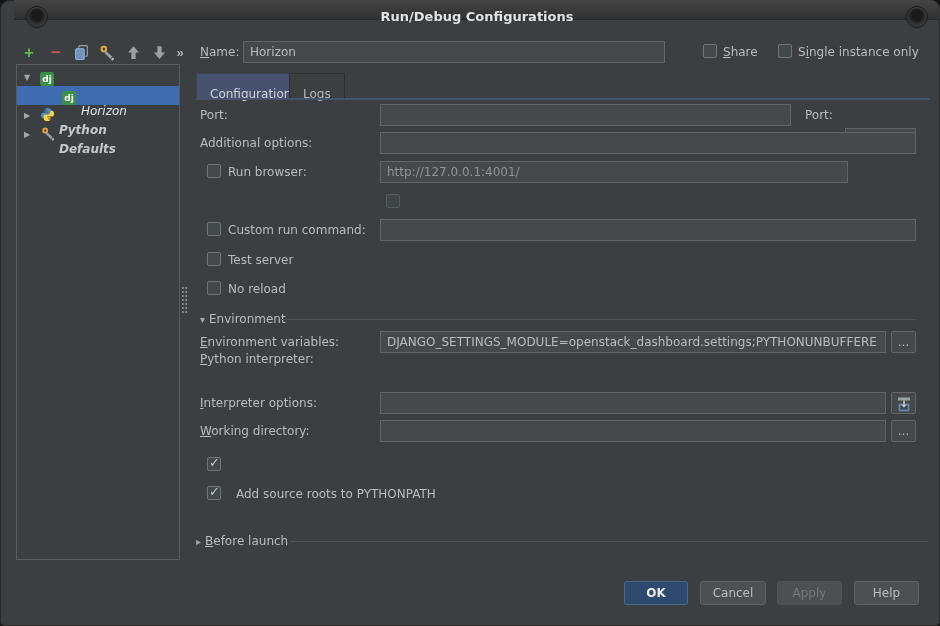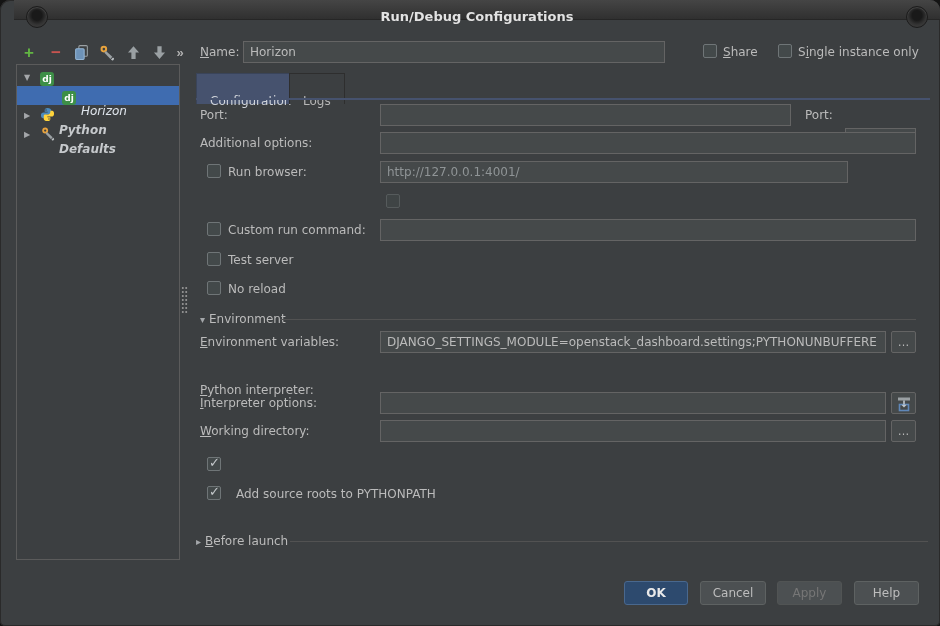--- a/index.html
+++ b/index.html
@@ -36,21 +36,21 @@
   .trow{position:absolute;left:0;right:0;height:19px;line-height:19px;white-space:nowrap;}
   .trow.selected{background:#3f6cb0;color:#dfe5ec;}
   .trow .arrow{position:absolute;font-size:8px;color:#a4a7aa;top:1px;}
   .trow .ticon{position:absolute;top:2px;}
   .trow .tlabel{position:absolute;top:16px;font-style:italic;}
   .trow .bold{font-weight:bold;color:#c6c9cc;}
   .djbadge{display:inline-block;width:14px;height:14px;background:#3d8f47;border-radius:3px;
     color:#fff;font-size:9px;font-weight:bold;text-align:center;line-height:14px;}
   .grip{position:absolute;left:181px;top:252px;width:7px;height:28px;
     background-image:radial-gradient(#8f8f8f 0.8px,transparent 1.1px);background-size:3.5px 4px;}
-  .tab{position:absolute;top:39px;height:25px;line-height:25px;padding:15px 13px;}
+  .tab{position:absolute;top:39px;height:25px;line-height:25px;padding:8px 13px;}
   .tab.active{background:#46526e;color:#cfd3d9;border:1px solid #3a4459;border-bottom:none;}
   .tab.inactive{background:#3c3f41;color:#b6b6b6;border:1px solid #2e2e2e;border-bottom:none;}
   .tabline{position:absolute;top:64px;left:196px;width:734px;height:2px;background:#46526e;}
   .sepline{position:absolute;height:1px;background:#525252;}
   .sechdr{position:absolute;color:#bcbcbc;font-size:12px;white-space:nowrap;}
   .sechdr .sarrow{color:#a4a7aa;font-size:10px;margin-right:4px;}
   .mini{position:absolute;width:25px;height:22px;background:#45494a;border:1px solid #646464;
     border-radius:2px;color:#b9b9b9;text-align:center;line-height:19px;font-size:12px;padding:0;}
   .combo{position:absolute;left:380px;top:327px;width:535px;height:22px;background:#45494a;
     border:1px solid #646464;}
@@ -192,21 +192,21 @@
     <span class="cb" style="left:207px;top:247px" data-checked="false"></span>
     <span class="lbl" style="left:228px;top:248px">No reload</span>
 
     <span class="sechdr" style="left:200px;top:278px"><span class="sarrow">▾</span><span>Environment</span></span>
     <div class="sepline" style="left:280px;top:285px;width:636px"></div>
 
     <span class="lbl" style="left:200px;top:301px"><span></span><u>E</u><span>nvironment variables:</span></span>
     <input class="field" style="left: 380px; top: 297px; width: 506px;" value="DJANGO_SETTINGS_MODULE=openstack_dashboard.settings;PYTHONUNBUFFERE">
     <button class="mini" style="left:891px;top:297px">…</button>
 
-    <span class="lbl" style="left:200px;top:349px"><span></span><u>P</u><span>ython interpreter:</span></span>
+    <span class="lbl" style="left:200px;top:318px"><span></span><u>P</u><span>ython interpreter:</span></span>
 
     <span class="lbl" style="left:200px;top:362px"><span></span><u>I</u><span>nterpreter options:</span></span>
     <input class="field" style="left: 380px; top: 358px; width: 506px;" value="">
     <button class="mini" style="left:891px;top:358px">
       <span>
         <svg width="16" height="16" viewBox="0 0 16 16" style="margin:2px auto 0">
           <rect x="2" y="1.5" width="12" height="3" fill="#9aa0a3"></rect>
           <rect x="3.5" y="8.5" width="9" height="6" fill="none" stroke="#5f87b9" stroke-width="1.6"></rect>
           <path d="M8 4.5v4" stroke="#c0c7cd" stroke-width="1.6"></path>
           <path d="M8 11.5L5.4 8.8h5.2z" fill="#c0c7cd"></path>

